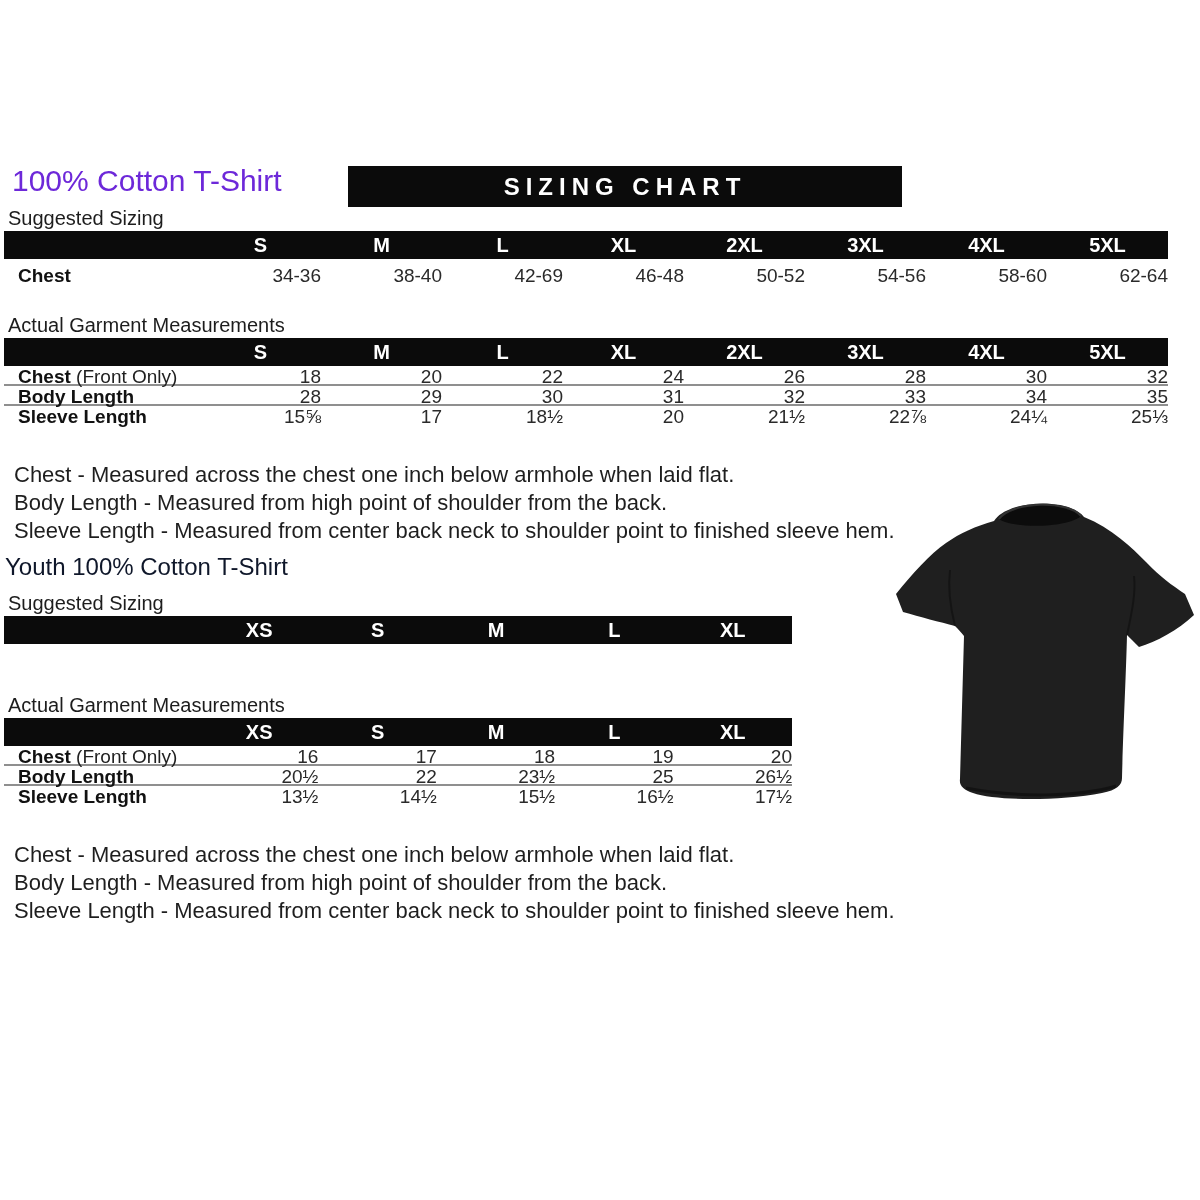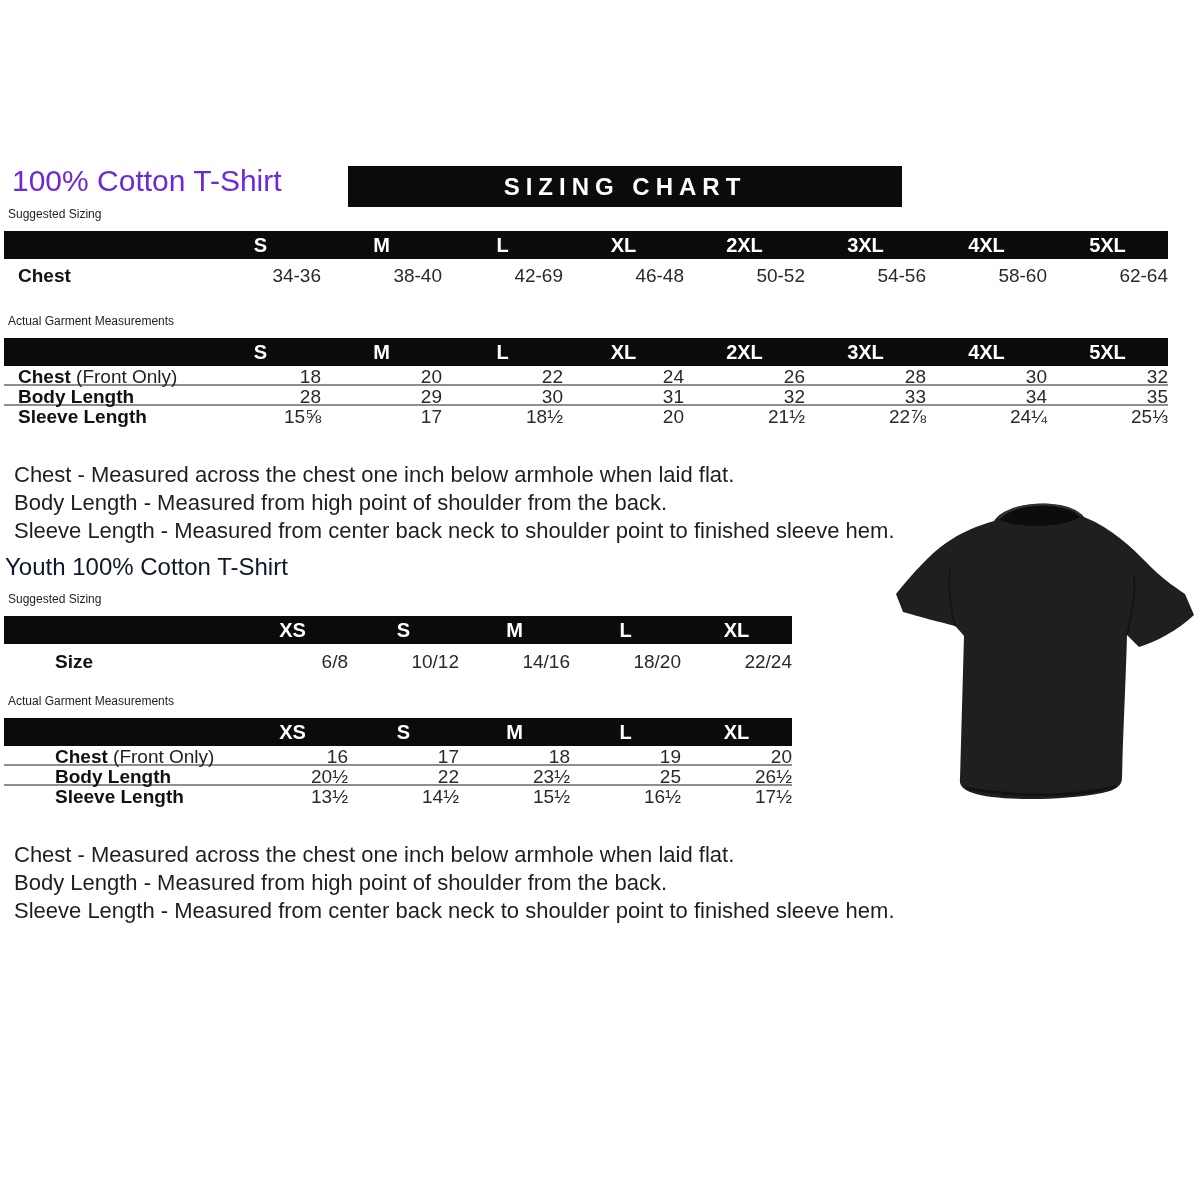--- a/index.html
+++ b/index.html
@@ -15,35 +15,35 @@
     width:1200px;height:1200px;position:relative;background:#ffffff;
     font-family:"Liberation Sans", sans-serif;color:var(--ink);
     overflow:hidden;
   }
   .abs{position:absolute;}
   
   #title{left:12px;top:161px;font-size:30px;line-height:40px;font-weight:400;color:#6d28d9;}
   #banner{left:348px;top:166px;width:554px;height:41px;background:var(--bar);
     display:flex;align-items:center;justify-content:center;
     color:#ffffff;font-size:24px;font-weight:700;letter-spacing:6px;}
-  .section-label{font-size:12px;color:#1d1d1d;}
+  .section-label{font-size:20px;color:#1d1d1d;}
   #sug1-label{left:8px;top:207px;}
   #agm1-label{left:8px;top:314px;}
   #youth-title{left:5px;top:548px;font-size:24px;line-height:38px;font-weight:400;color:#0f172a;}
   #sug2-label{left:8px;top:592px;}
   #agm2-label{left:8px;top:694px;}
 
   
   .tbl{position:absolute;}
   #tbl1{left:4px;top:231px;width:1164px;}
   #tbl2{left:4px;top:338px;width:1164px;}
   #tbl3{left:4px;top:616px;width:788px;}
   #tbl4{left:4px;top:718px;width:788px;}
   .g9{display:grid;grid-template-columns:196px repeat(8,1fr);}
-  .g6{display:grid;grid-template-columns:196px repeat(5,1fr);padding-left:37px;}
+  .g6{display:grid;grid-template-columns:196px repeat(5,1fr);}
   .thead{background:var(--bar);height:28px;align-items:center;}
   .thead .c{color:#ffffff;font-size:20px;font-weight:700;text-align:center;}
   .trow{align-items:center;height:20px;}
   .trow.tall{height:34px;}
   .trow.taller{height:36px;}
   .trow .c{font-size:19px;color:var(--val);text-align:right;}
   .trow .lbl{font-size:19px;font-weight:700;color:#111;padding-left:14px;white-space:nowrap;}
   .trow .lbl .sfx{font-weight:400;color:#1f1f1f;}
   .bline{border-bottom:2px solid var(--line);}
 
@@ -147,28 +147,20 @@
 <div class="abs section-label" id="sug2-label">Suggested Sizing</div>
 
 <div class="tbl" id="tbl3">
   <div class="thead g6">
     <div class="c"></div>
     <div class="c">XS</div>
     <div class="c">S</div>
     <div class="c">M</div>
     <div class="c">L</div>
     <div class="c">XL</div>
-  </div>
-  <div class="trow taller g6">
-    <div class="lbl">Size</div>
-    <div class="c">6/8</div>
-    <div class="c">10/12</div>
-    <div class="c">14/16</div>
-    <div class="c">18/20</div>
-    <div class="c">22/24</div>
   </div>
 </div>
 
 <div class="abs section-label" id="agm2-label">Actual Garment Measurements</div>
 <div class="tbl" id="tbl4">
   <div class="thead g6">
     <div class="c"></div>
     <div class="c">XS</div>
     <div class="c">S</div>
     <div class="c">M</div>

